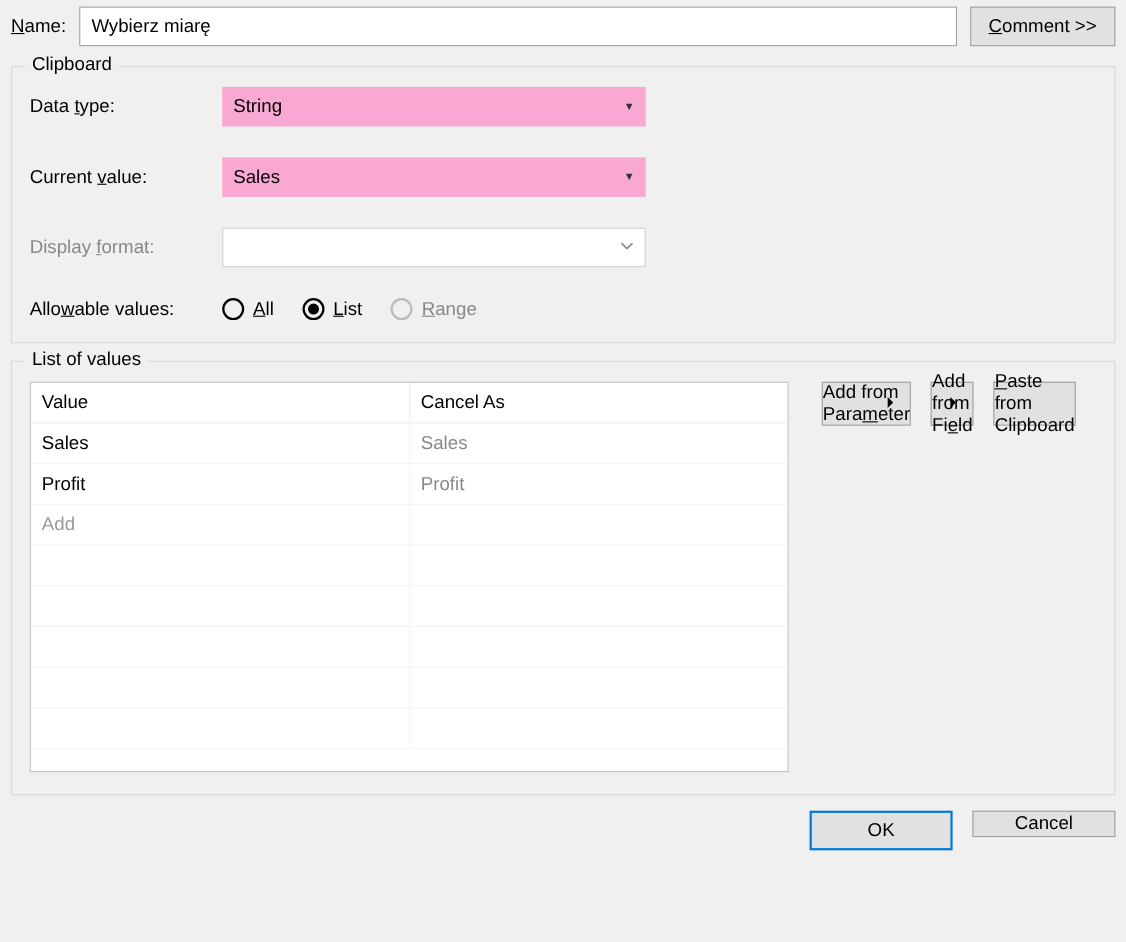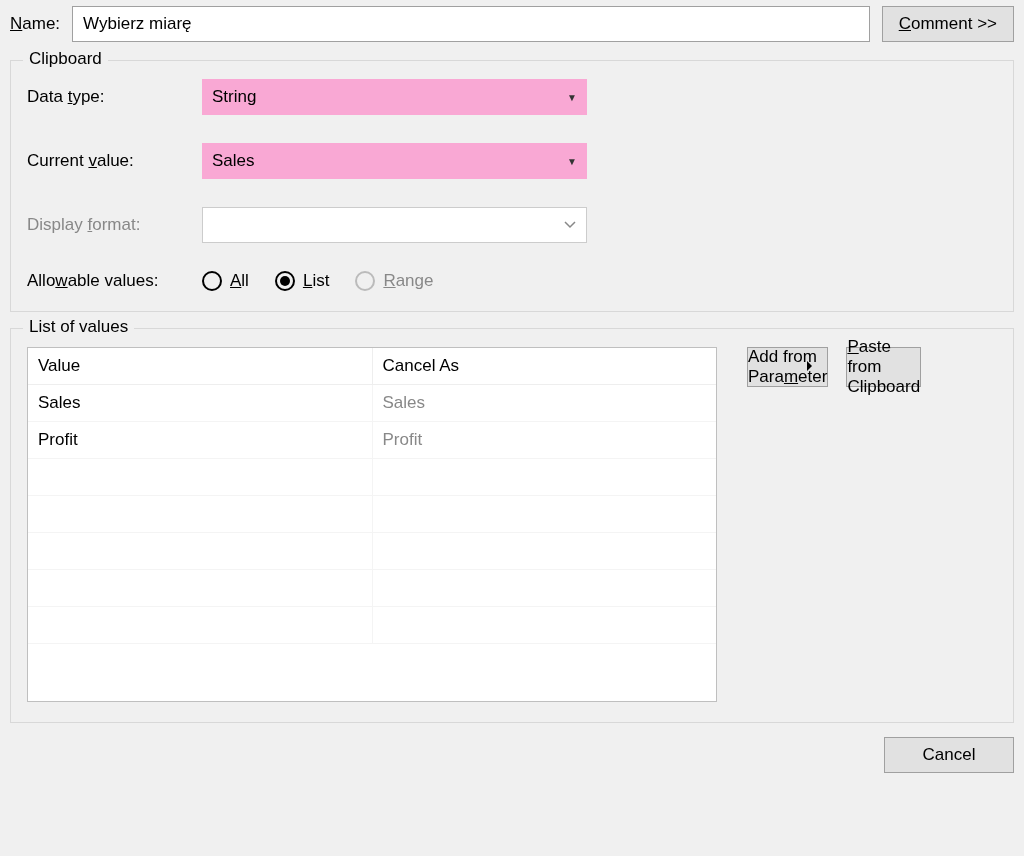--- a/index.html
+++ b/index.html
@@ -173,21 +173,21 @@
   .ok-btn {
     width: 130px;
     height: 36px;
     border: 2px solid #0078d7;
     background: #e1e1e1;
     font-size: 17px;
     cursor: pointer;
   }
   .cancel-btn {
     width: 130px;
-    height: 36px;
+    height: 24px;
     border: 1px solid #a0a0a0;
     background: #e1e1e1;
     font-size: 17px;
     cursor: pointer;
   }
 </style>
 </head>
 <body>
 
 <div class="row name-row">
@@ -263,20 +263,24 @@
       <tbody>
         <tr>
           <td>Sales</td>
           <td class="display-cell">Sales</td>
         </tr>
         <tr>
           <td>Profit</td>
           <td class="display-cell">Profit</td>
         </tr>
         <tr>
+          <td class="add-placeholder">Add</td>
+          <td></td>
+        </tr>
+        <tr>
             <td></td>
             <td></td>
           </tr>
         <tr>
             <td></td>
             <td></td>
           </tr>
         <tr>
             <td></td>
             <td></td>
@@ -294,24 +298,31 @@
   </div>
 
   <div class="side-buttons">
     <div class="side-btn">
       <span><span>Add from Para</span><span class="underline-letter">m</span><span>eter</span></span>
       <span class="arrow"><svg width="7" height="12" viewBox="0 0 7 12">
             <path d="M1 1 L6 6 L1 11 Z" fill="#000"></path>
           </svg></span>
     </div>
     <div class="side-btn">
+      <span><span>Add from Fi</span><span class="underline-letter">e</span><span>ld</span></span>
+      <span class="arrow"><svg width="7" height="12" viewBox="0 0 7 12">
+            <path d="M1 1 L6 6 L1 11 Z" fill="#000"></path>
+          </svg></span>
+    </div>
+    <div class="side-btn">
       <span><span class="underline-letter">P</span><span>aste from Clipboard</span></span>
     </div>
     <div class="spacer"></div>
     <div class="side-btn">
       <span><span class="underline-letter">C</span><span>lear All</span></span>
     </div>
   </div>
 </div>
 
 <div class="footer">
+  <button class="ok-btn">OK</button>
   <button class="cancel-btn">Cancel</button>
 </div>
 
 </body></html>

